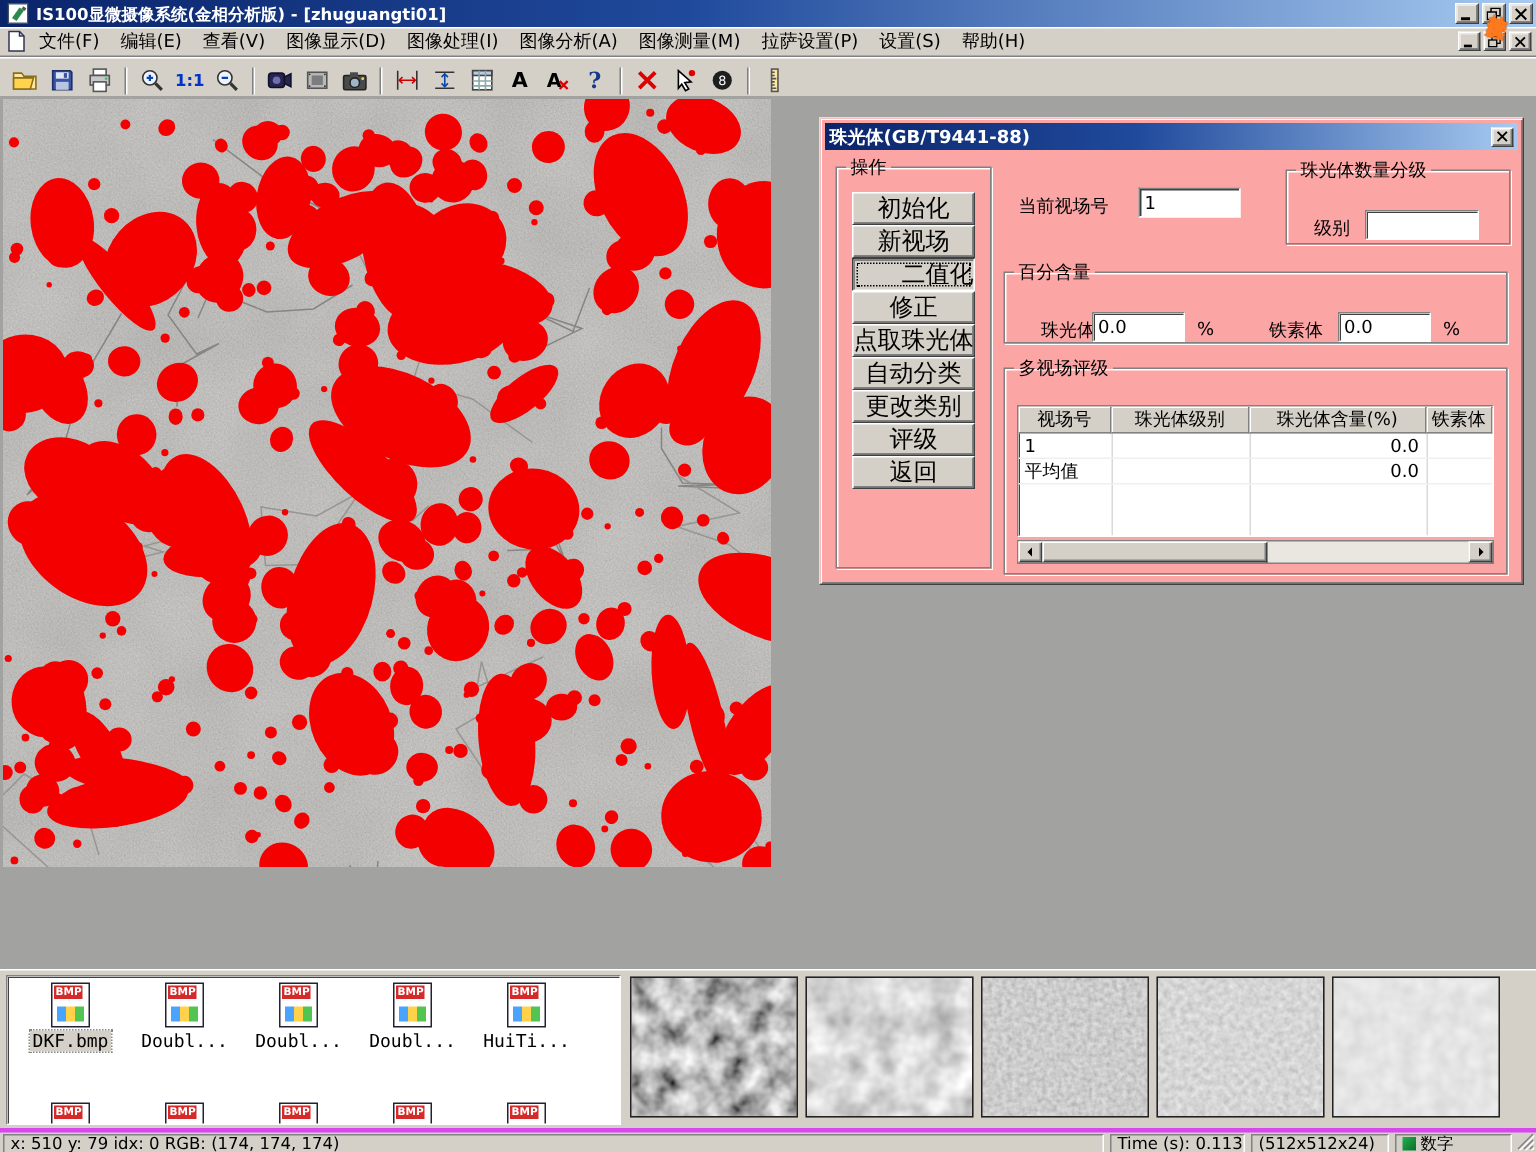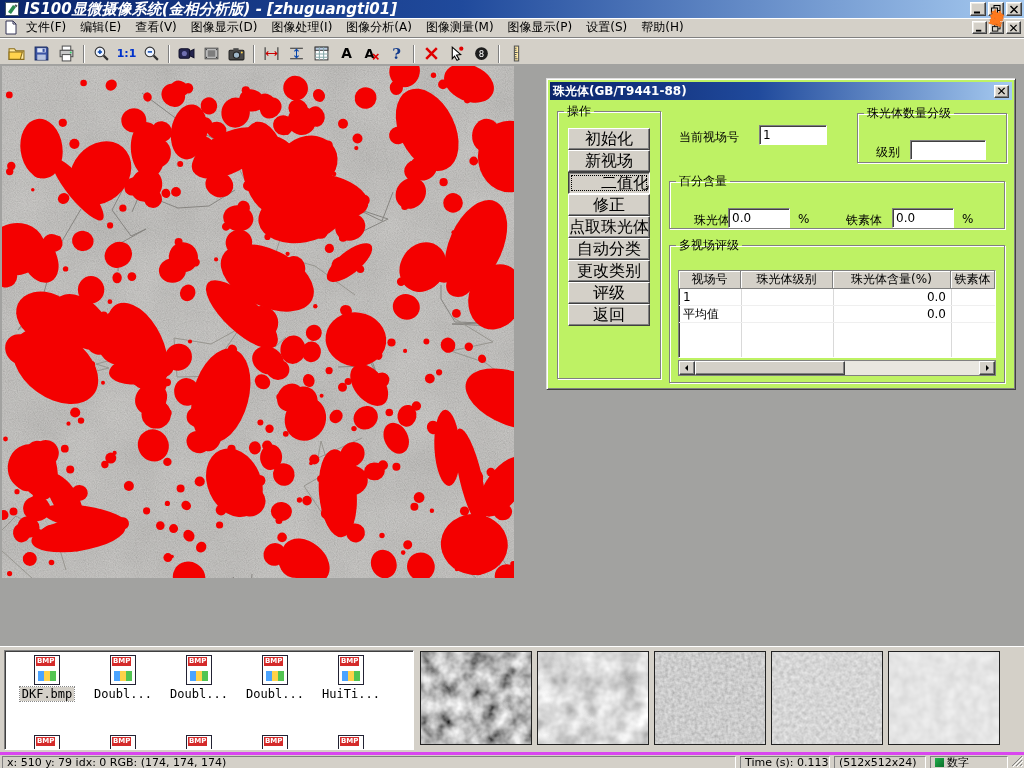--- a/index.html
+++ b/index.html
@@ -7,21 +7,21 @@
   .screen{position:relative;width:1024px;height:768px;overflow:hidden;background:#d4d0c8;
           font-family:"DejaVu Sans","Liberation Sans",sans-serif;font-size:12px;color:#000;}
 
   
   .raised{background:#d4d0c8;border:1px solid;border-color:#ffffff #404040 #404040 #ffffff;
           box-shadow:inset -1px -1px 0 #808080,inset 1px 1px 0 #ece9e2;}
 
   
   .titlebar{position:absolute;left:0;top:0;width:1024px;height:18px;display:flex;align-items:center;
             background:linear-gradient(90deg,#0a246a 0%,#204a9c 45%,#a6caf0 100%);padding:0 2px;}
-  .title-text{color:#fff;font-weight:bold;font-size:15px;margin-left:4px;white-space:nowrap;font-style:italic;}
+  .title-text{color:#fff;font-weight:bold;font-size:11px;margin-left:4px;white-space:nowrap;}
   .tspacer{flex:1;}
   .winbtn{width:16px;height:14px;display:inline-flex;align-items:center;justify-content:center;margin-left:2px;cursor:default;}
 
   
   .watermark{position:absolute;top:0px;right:14px;z-index:60;color:#ff7a1e;font-weight:bold;font-size:13px;
              writing-mode:vertical-rl;transform:rotate(16deg);letter-spacing:1px;text-shadow:0 0 1px #b34700;}
 
   
   .menubar{position:absolute;left:0;top:18px;width:1024px;height:20px;background:#d4d0c8;display:flex;
            align-items:center;border-bottom:1px solid #808080;box-shadow:inset 0 1px 0 #fff;padding-left:3px;}
@@ -35,21 +35,21 @@
            align-items:center;padding-left:4px;border-bottom:1px solid #808080;box-shadow:inset 0 1px 0 #fff;}
   .tool{width:25px;height:22px;display:flex;align-items:center;justify-content:center;background:transparent;border:none;}
   .tsep{width:2px;height:18px;border-left:1px solid #808080;border-right:1px solid #ffffff;margin:0 4px;}
   .ratio{color:#0033cc;font-weight:bold;font-size:11px;font-family:"DejaVu Sans",sans-serif;}
 
   
   .client{position:absolute;left:0;top:64px;width:1024px;height:582px;background:#a2a2a0;overflow:hidden;}
   .metallograph{position:absolute;left:2px;top:2px;width:512px;height:512px;}
 
   
-  .dialog{position:absolute;left:546px;top:14px;width:470px;height:312px;background:#bef264;
+  .dialog{position:absolute;left:546px;top:14px;width:470px;height:312px;background:#fca5a5;
           border:1px solid;border-color:#dfdfdf #404040 #404040 #dfdfdf;
           box-shadow:inset 1px 1px 0 #fff,inset -1px -1px 0 #808080;}
   .dlg-title{position:absolute;left:3px;top:3px;right:3px;height:18px;display:flex;align-items:center;
              background:linear-gradient(90deg,#0a246a 0%,#204a9c 45%,#a6caf0 100%);padding:0 3px;color:#fff;font-weight:bold;}
   .dlg-close{margin-left:auto;width:15px;height:13px;}
   fieldset.grp{position:absolute;border:1px solid #808080;box-shadow:inset 1px 1px 0 #fff,1px 1px 0 #fff;}
   fieldset.grp legend{margin-left:6px;padding:0 3px;font-size:12px;}
   .op-btn{display:block;width:82px;height:22px;font-family:inherit;font-size:16px;background:#d4d0c8;
           border:1px solid;border-color:#ffffff #404040 #404040 #ffffff;box-shadow:inset -1px -1px 0 #808080;cursor:default;}
   .op-btn.pressed{border-color:#404040 #ffffff #ffffff #404040;box-shadow:inset 1px 1px 0 #808080;
@@ -143,21 +143,21 @@
           <path d="M10 1v3h3" fill="none" stroke="#335"></path>
         </svg>
     </span>
     <span class="menu-item">文件(F)</span>
     <span class="menu-item">编辑(E)</span>
     <span class="menu-item">查看(V)</span>
     <span class="menu-item">图像显示(D)</span>
     <span class="menu-item">图像处理(I)</span>
     <span class="menu-item">图像分析(A)</span>
     <span class="menu-item">图像测量(M)</span>
-    <span class="menu-item">图像显示(P)</span>
+    <span class="menu-item">拉萨设置(P)</span>
     <span class="menu-item">设置(S)</span>
     <span class="menu-item">帮助(H)</span>
     <span class="menu-winbtns">
       <span class="winbtn raised">
           <svg width="9" height="8" viewBox="0 0 10 9">
             <rect x="1" y="6.5" width="6" height="2" fill="#000"></rect>
           </svg>
         </span>
       <span class="winbtn raised">
           <svg width="9" height="8" viewBox="0 0 10 9">

